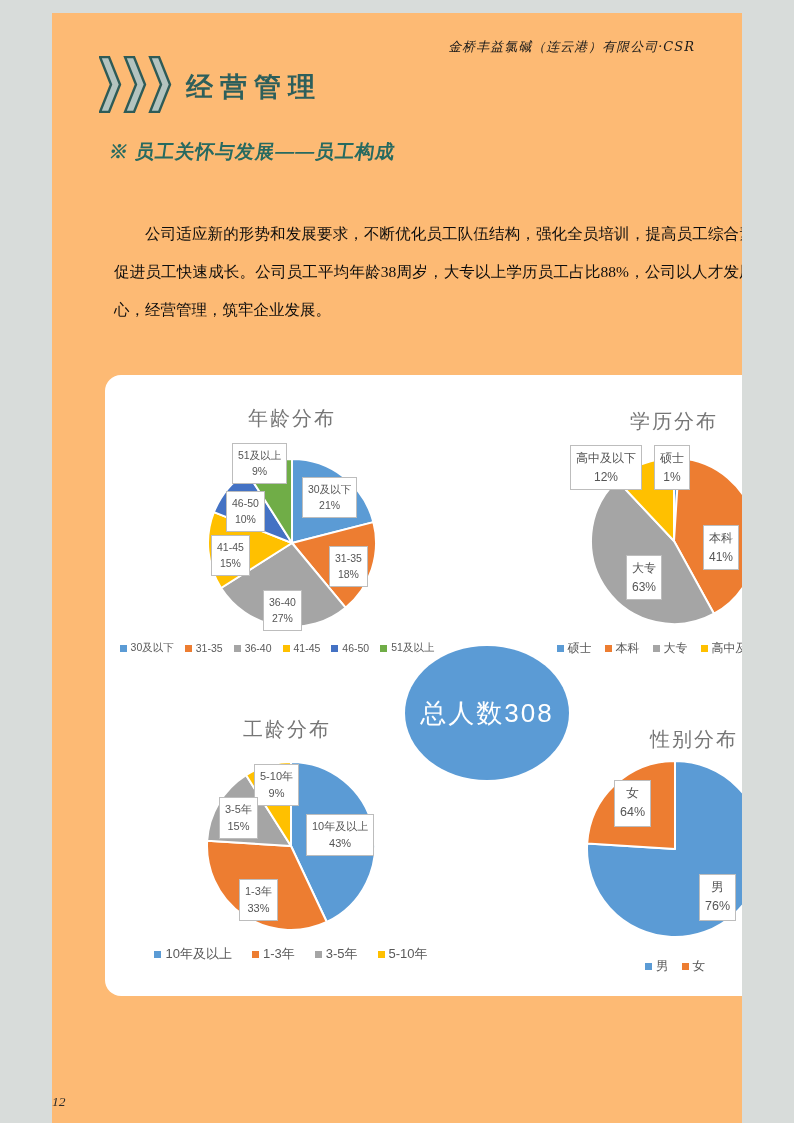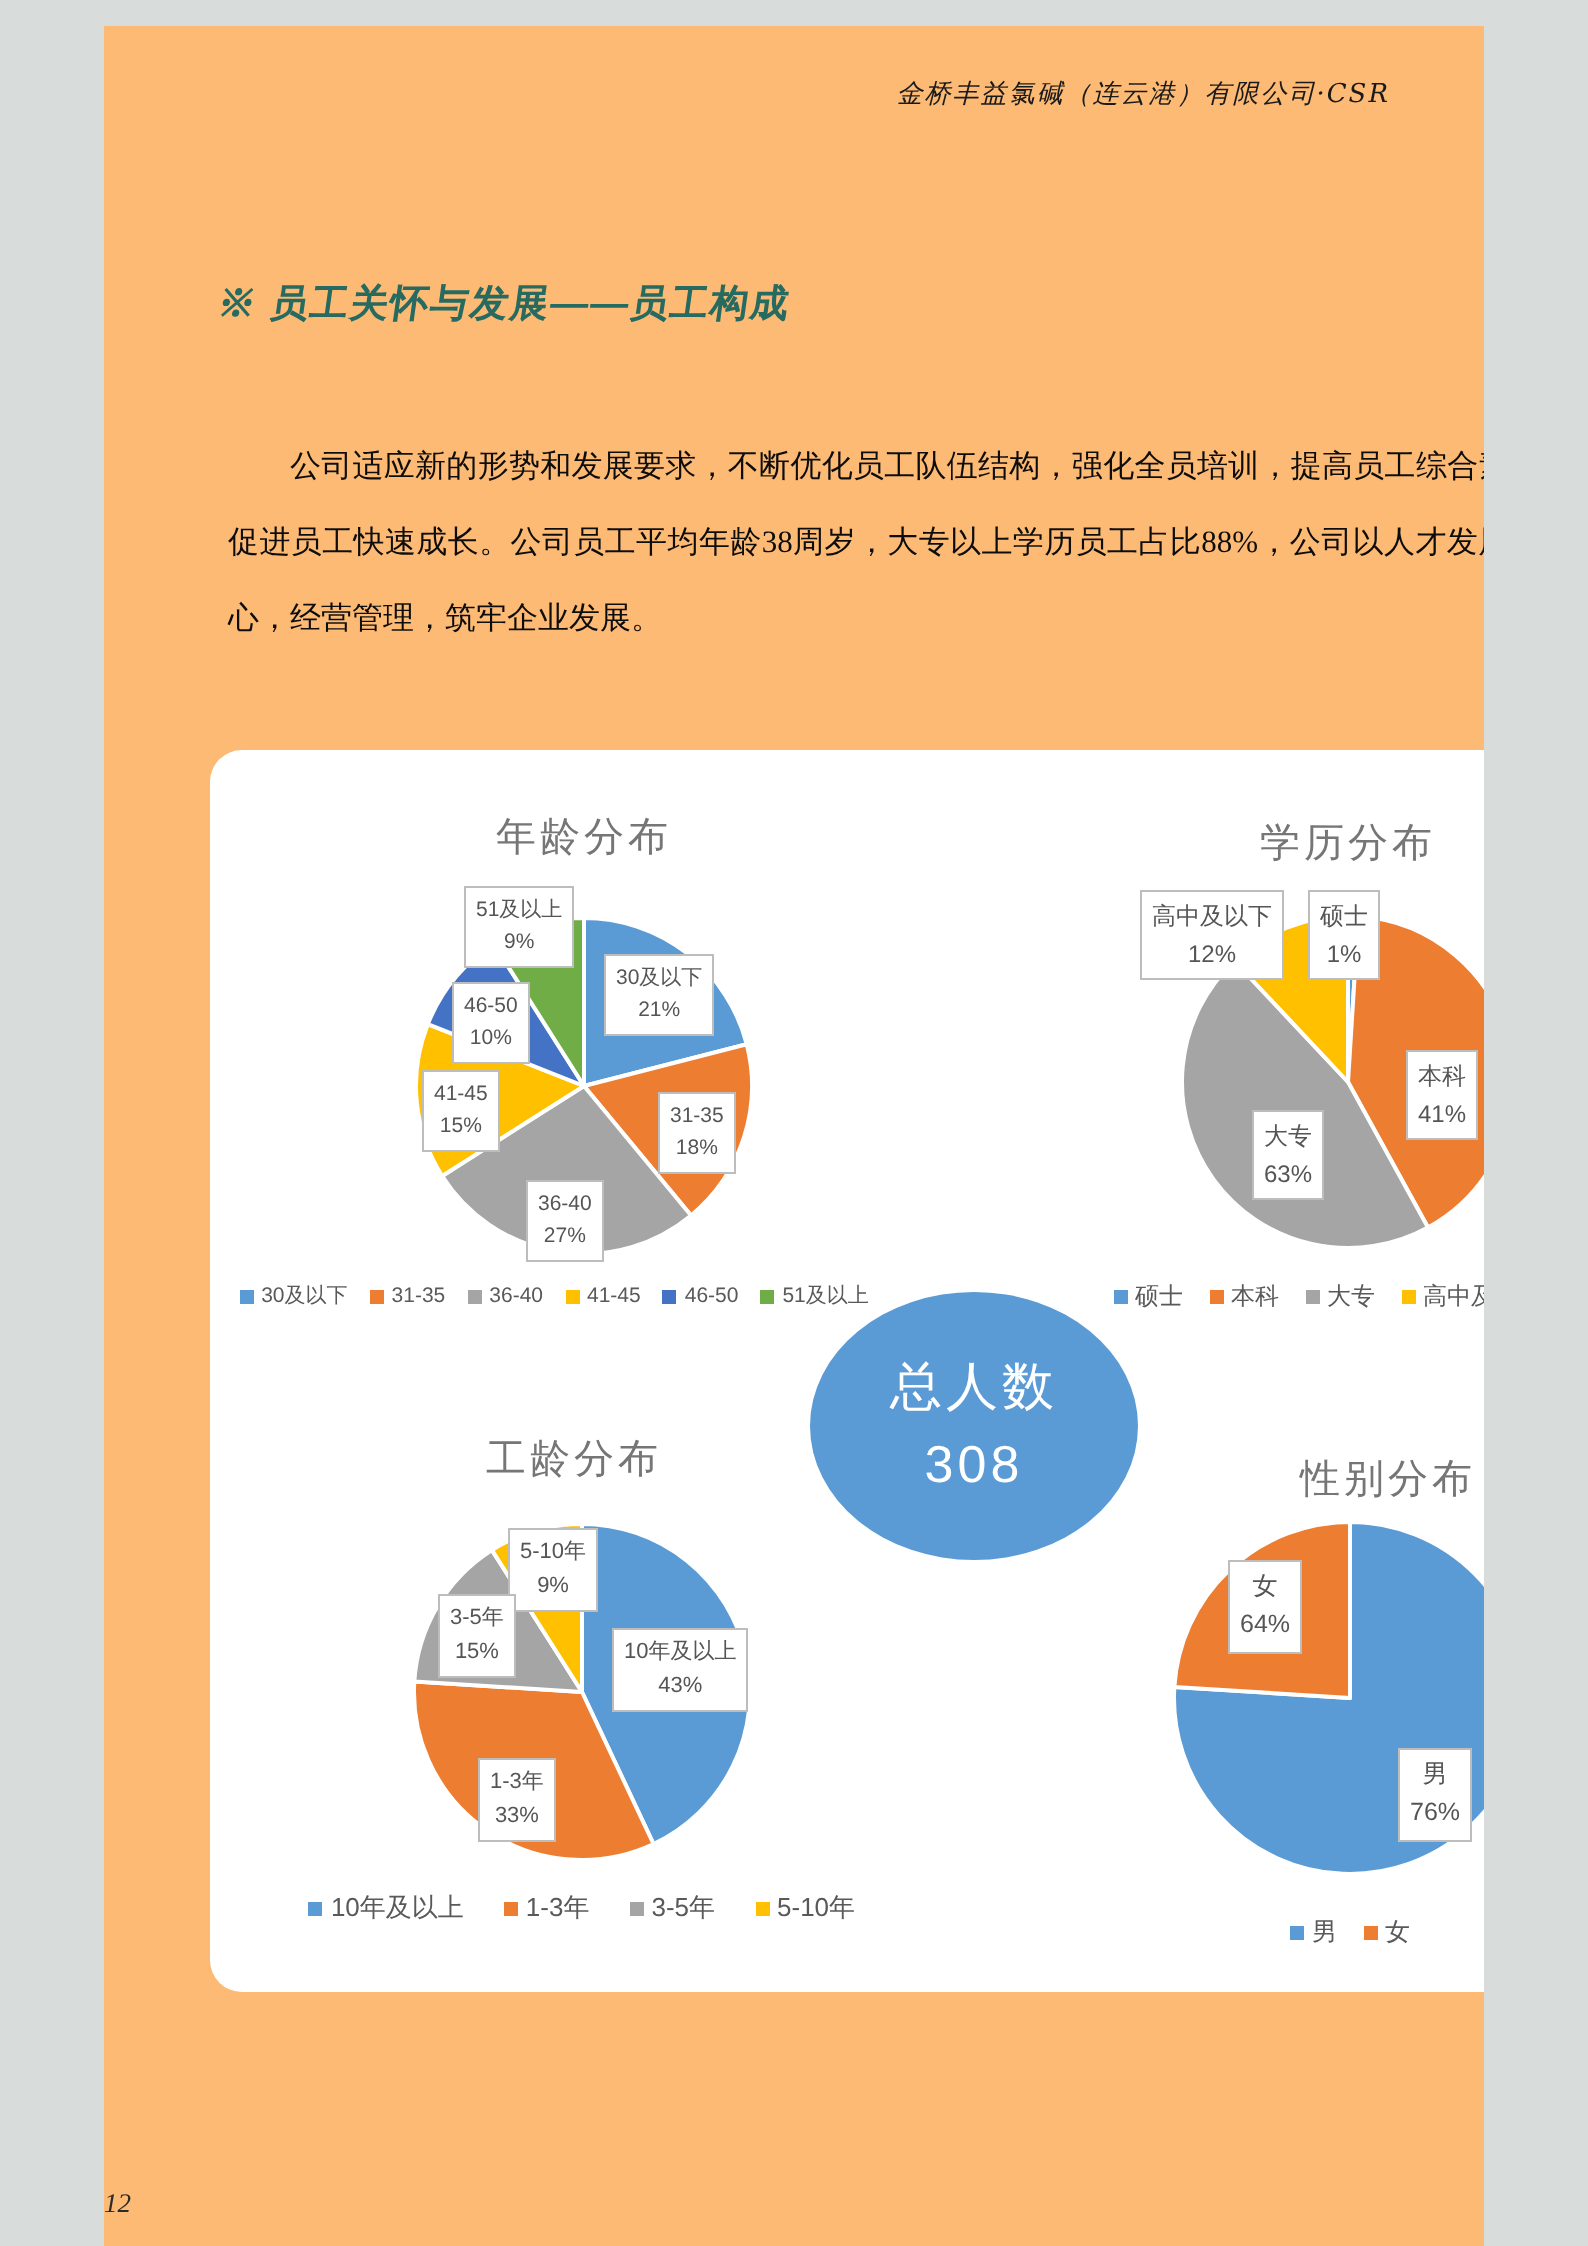--- a/index.html
+++ b/index.html
@@ -49,36 +49,46 @@
   .callout.f11 { font-size:11px; }
   .callout.f125 { font-size:12.5px; }
   .legend {
     position:absolute; display:flex; justify-content:center; align-items:center;
     color:#595959; white-space:nowrap;
   }
   .legend-item { display:flex; align-items:center; }
   .swatch { width:7px; height:7px; margin-right:4px; flex:none; }
   .total-badge {
     position:absolute; left:300px; top:271px; width:164px; height:134px;
-    border-radius:50%; color:#ffffff; display:flex; flex-direction:column;
+    border-radius:50%; color:#ffffff; display:flex; flex-direction:row;
     align-items:center; justify-content:center; font-size:26px; line-height:1.5;
     letter-spacing:2px;
   }
   .page-number {
     position:absolute; bottom:26px; left:0; width:100%; text-align:left;
     font-family:"Liberation Serif", serif; font-size:13.5px; color:#2b2b2b;font-style:italic;
   }
 </style>
 </head>
 <body>
 
 <div class="page">
 
   <div class="company-header">金桥丰益氯碱（连云港）有限公司·CSR</div>
 
+  <div class="brand">
+    <span>
+      <svg width="74" height="57" viewBox="0 0 74 57">
+        <polygon points="1,1 10,1 21,28.5 10,56 1,56 12,28.5" fill="#b3c3bf" stroke="#2e5b57" stroke-width="2.4"></polygon>
+        <polygon points="26,1 35,1 46,28.5 35,56 26,56 37,28.5" fill="#b3c3bf" stroke="#2e5b57" stroke-width="2.4"></polygon>
+        <polygon points="51,1 60,1 71,28.5 60,56 51,56 62,28.5" fill="#b3c3bf" stroke="#2e5b57" stroke-width="2.4"></polygon>
+      </svg>
+    </span>
+    <span class="brand-title">经营管理</span>
+  </div>
 
   <div class="subsection">※ 员工关怀与发展——员工构成</div>
 
   <p class="paragraph">公司适应新的形势和发展要求，不断优化员工队伍结构，强化全员培训，提高员工综合素质，促进员工快速成长。公司员工平均年龄38周岁，大专以上学历员工占比88%，公司以人才发展为核心，经营管理，筑牢企业发展。</p>
 
   <div class="panel">
 
     <div class="chart-title" style="left:87px; top:30px;">年龄分布</div>
     <svg class="pie-svg" style="left:101px; top:82px;" width="172" height="172">
         <path d="M86,86 L86,2 A84,84 0 0 1 167.36098553480502,65.11004947815218 Z" fill="#5B9BD5" stroke="#ffffff" stroke-width="2" stroke-linejoin="round"></path>

